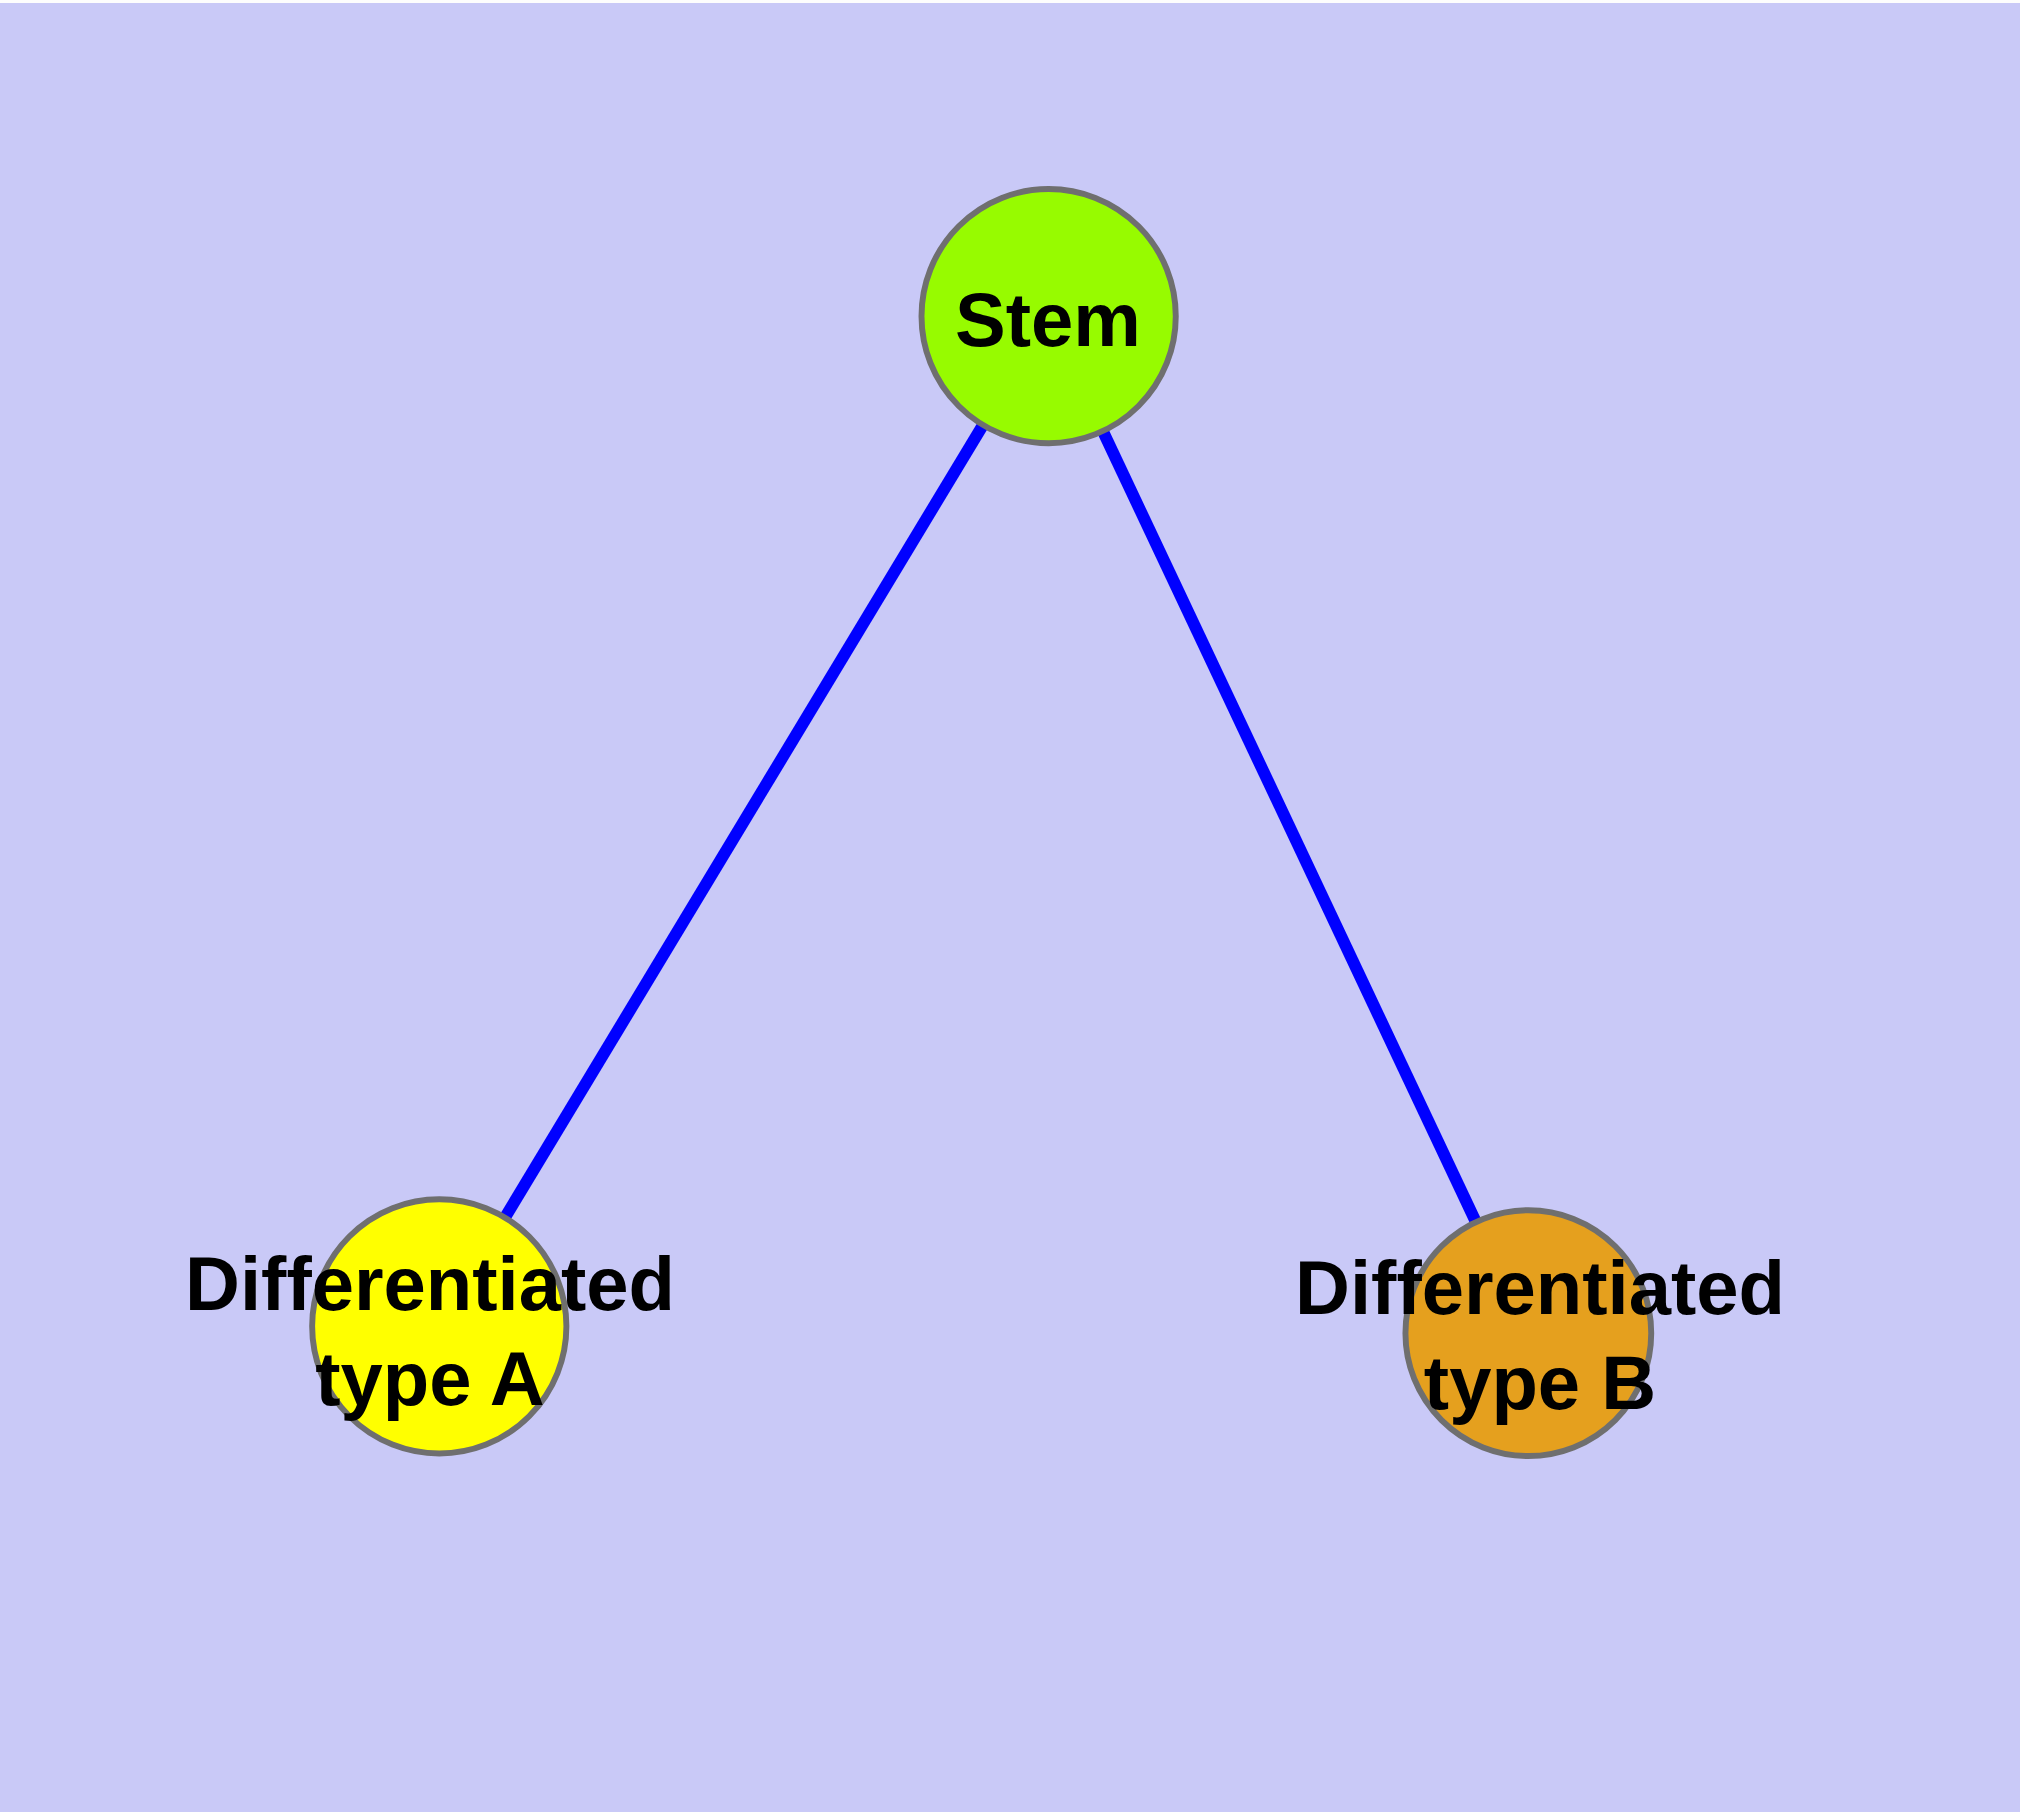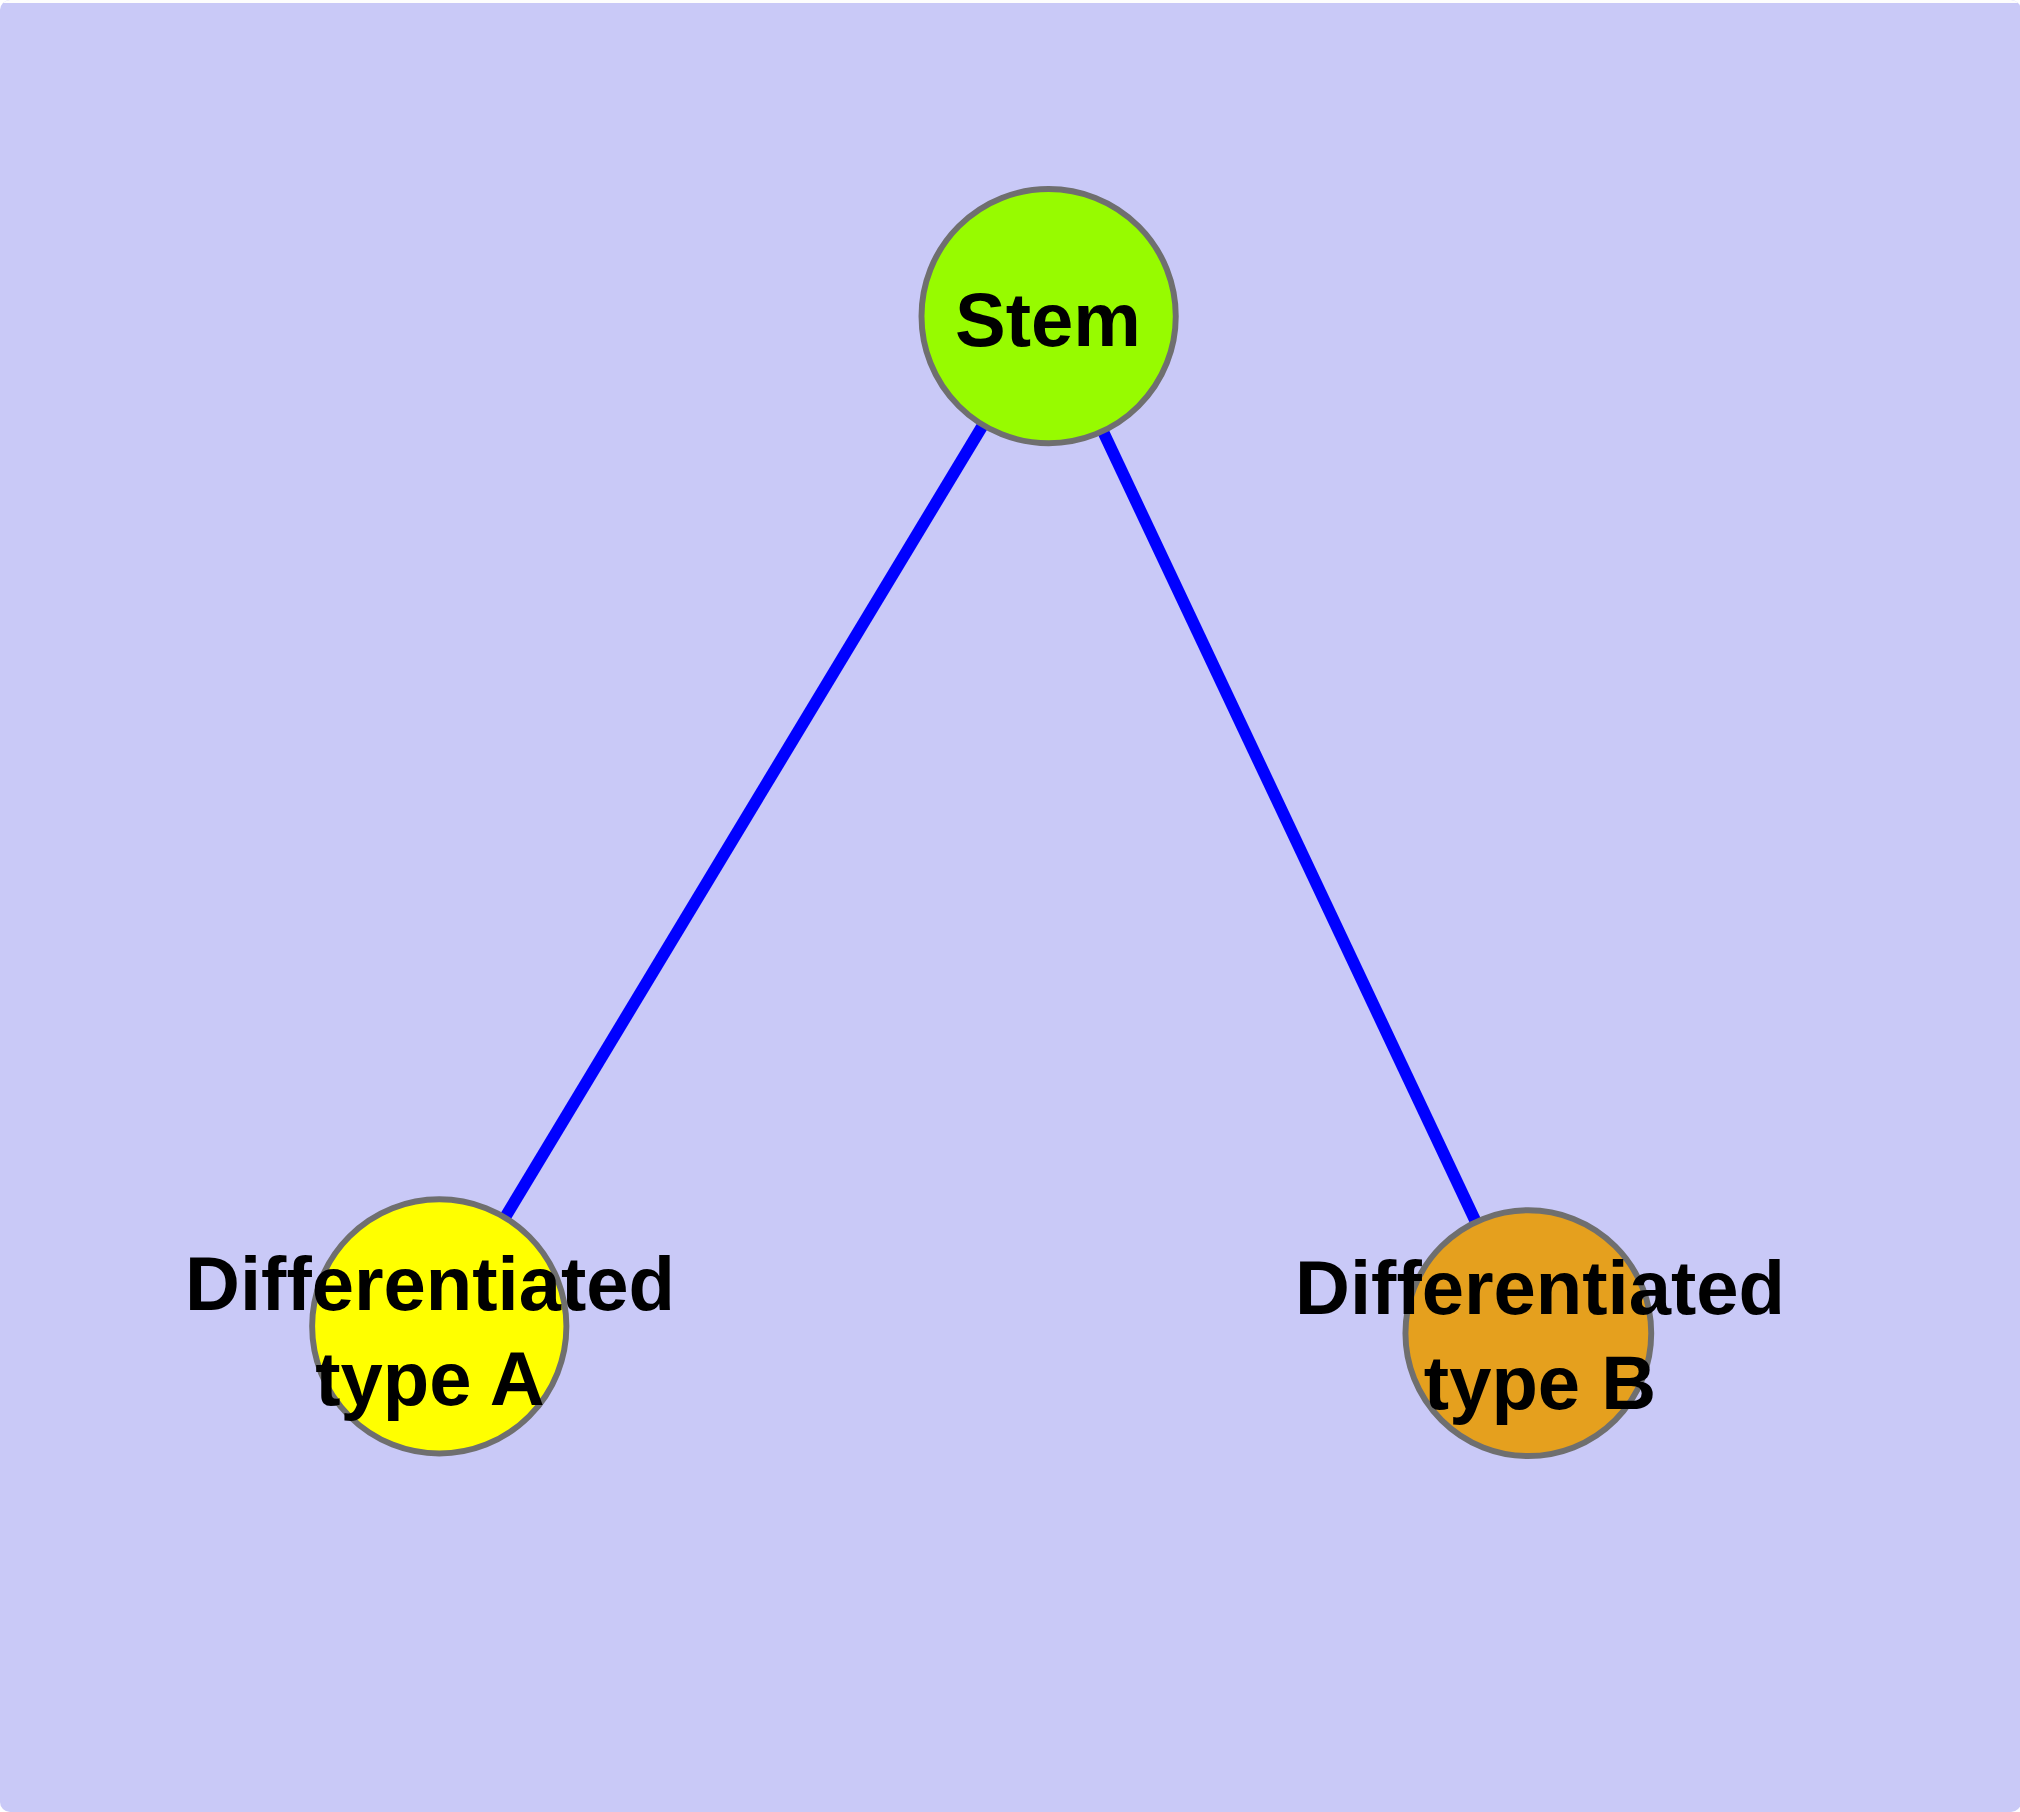--- a/index.html
+++ b/index.html
@@ -3,21 +3,20 @@
 <meta charset="utf-8">
 <style>
   html, body { margin: 0; padding: 0; background: #ffffff; }
   .canvas {
     position: relative;
     width: 2021px;
     height: 1812px;
     background: #c9c9f7;
     overflow: hidden;
     font-family: "Liberation Sans", sans-serif;
-    border-radius: 10px;
   }
   .top-strip {
     position: absolute;
     top: 0; left: 0;
     width: 100%;
     height: 3.4px;
     background: #fdfdfd;
   }
   svg.graph {
     position: absolute;

